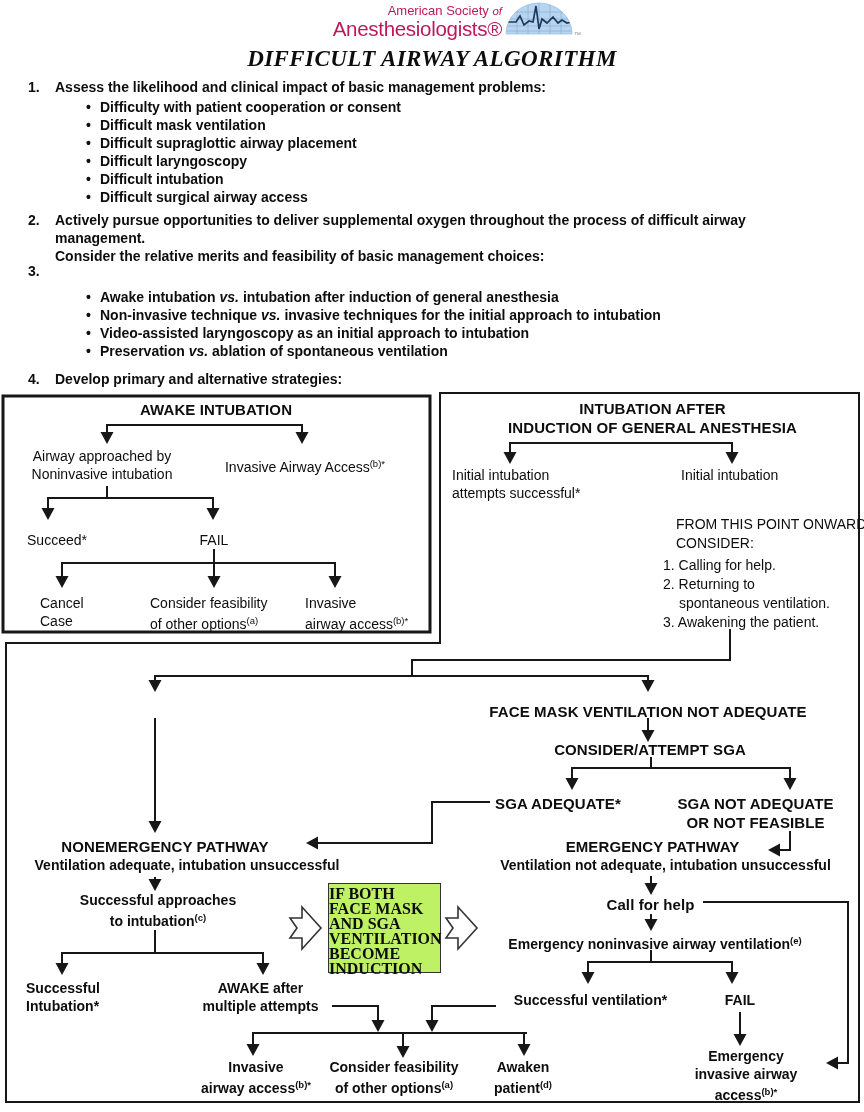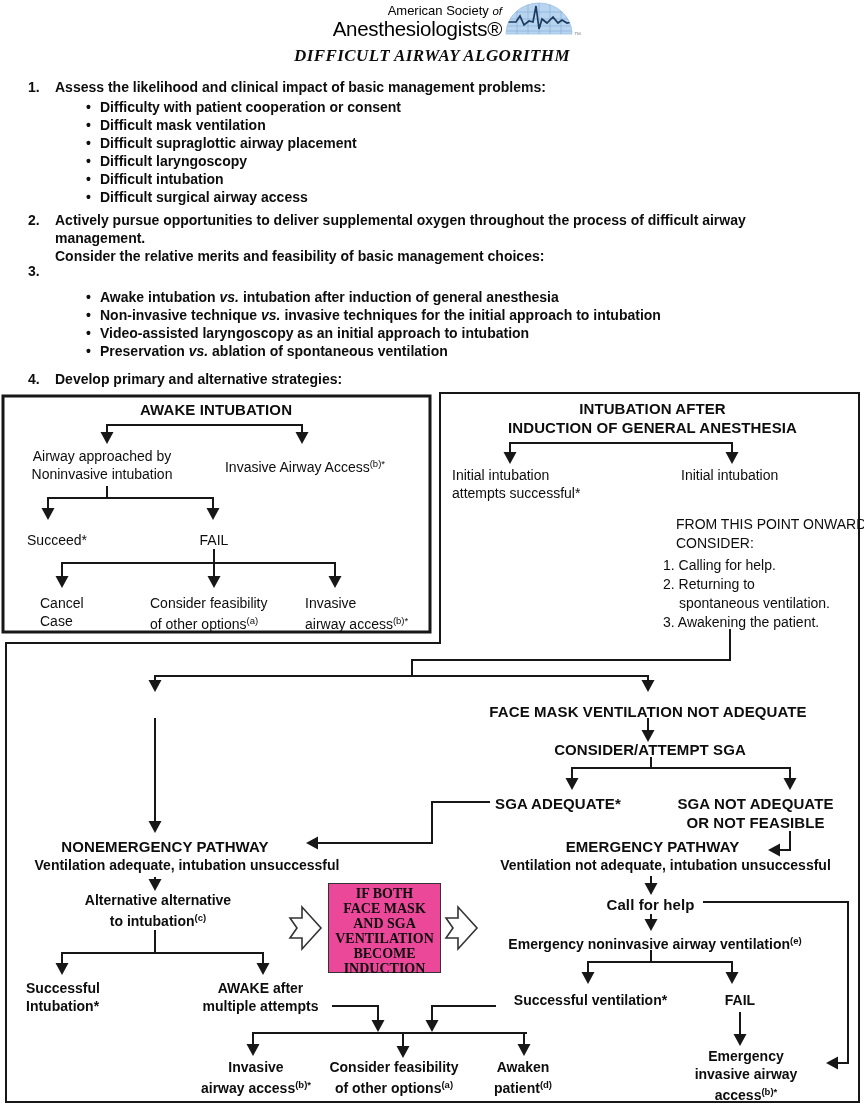--- a/index.html
+++ b/index.html
@@ -11,29 +11,29 @@
   .node{position:absolute;line-height:18px;font-size:14px;}
   .b14{font-weight:bold;font-size:14px;}
   .b15{font-weight:bold;font-size:15px;line-height:19px;letter-spacing:.1px;}
   .reg{font-weight:normal;}
   .ln{display:block;}
   .sup{font-size:9.5px;vertical-align:4.5px;}
   .intro{position:absolute;font-weight:bold;font-size:14px;line-height:17px;white-space:nowrap;}
   .dot{display:inline-block;width:14px;}
   #asa-title{position:absolute;left:0;top:46px;width:864px;text-align:center;
      font-family:"Liberation Serif",serif;font-weight:bold;font-style:italic;
-     font-size:17px;letter-spacing:.4px;}
+     font-size:23px;letter-spacing:.4px;}
   #logo-text{position:absolute;left:240px;top:3px;width:262px;text-align:right;
-     color:#000000;line-height:16px;}
+     color:#be185d;line-height:16px;}
   #logo-text .l1{font-size:13px;}
   #logo-text .l1 i{font-size:11.5px;}
   #logo-text .l2{font-size:20.5px;letter-spacing:-.3px;line-height:20px;}
   #ifboth{position:absolute;left:328px;top:883px;width:113px;height:90px;
-     border:1.6px solid #333;background:#ec4899;text-align:center;
-     font-family:"Liberation Serif",serif;font-weight:bold;font-size:14px;line-height:15px;
+     border:1.6px solid #333;background:#bef264;text-align:left;
+     font-family:"Liberation Serif",serif;font-weight:bold;font-size:16px;line-height:15px;
      padding-top:2px;box-sizing:border-box;}
   svg.overlay{position:absolute;left:0;top:0;}
   svg.overlay line, svg.overlay path{stroke:#171717;stroke-width:2;fill:none;}
   .outline{stroke:#171717;stroke-width:3;fill:none;}
   .blockarrow{fill:#fff;stroke:#333;stroke-width:1.6;}
 </style>
 </head>
 <body>
 
 <div id="page">
@@ -202,21 +202,21 @@
   <div class="node c b15" style="left:663px;top:794px;width:185px">
     <span class="ln">SGA NOT ADEQUATE</span>
     <span class="ln">OR NOT FEASIBLE</span>
   </div>
   <div class="node c b15" style="left:25px;top:837px;width:280px">NONEMERGENCY PATHWAY</div>
   <div class="node c b15" style="left:545px;top:837px;width:215px">EMERGENCY PATHWAY</div>
   <div class="node c b14" style="left:12px;top:856px;width:350px">Ventilation adequate, intubation unsuccessful</div>
   <div class="node c b14" style="left:468px;top:856px;width:395px">Ventilation not adequate, intubation unsuccessful</div>
 
   <div class="node c b14" style="left:63px;top:891px;width:190px">
-    <span class="ln">Alternative alternative</span>
+    <span class="ln">Successful approaches</span>
     <span class="ln"><span>to intubation</span><span class="sup">(c)</span></span>
   </div>
   <div class="node la b14" style="left:26px;top:979px;width:115px">
     <span class="ln">Successful</span>
     <span class="ln">Intubation*</span>
   </div>
   <div class="node c b14" style="left:188px;top:979px;width:145px">
     <span class="ln">AWAKE after</span>
     <span class="ln">multiple attempts</span>
   </div>

